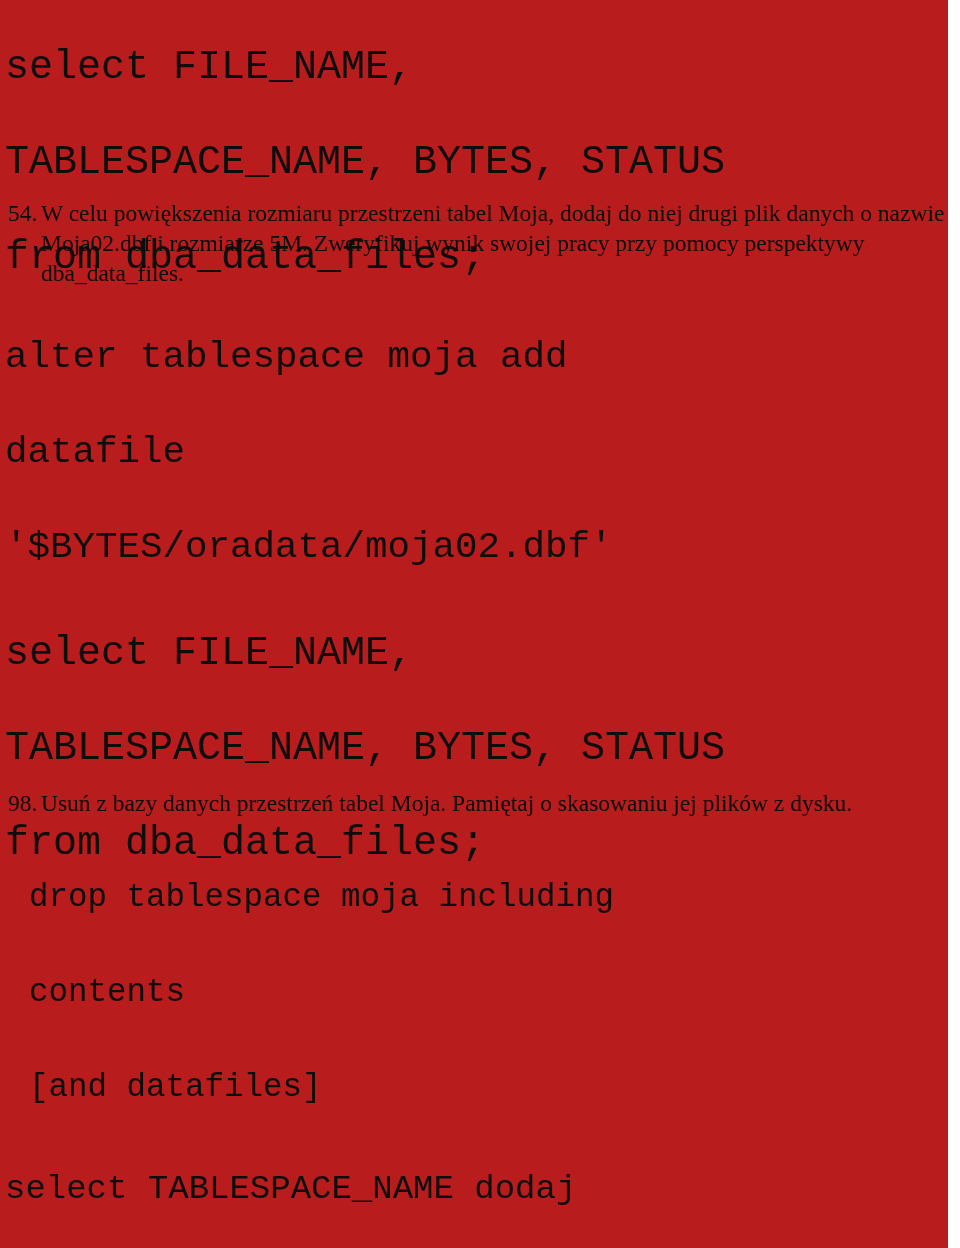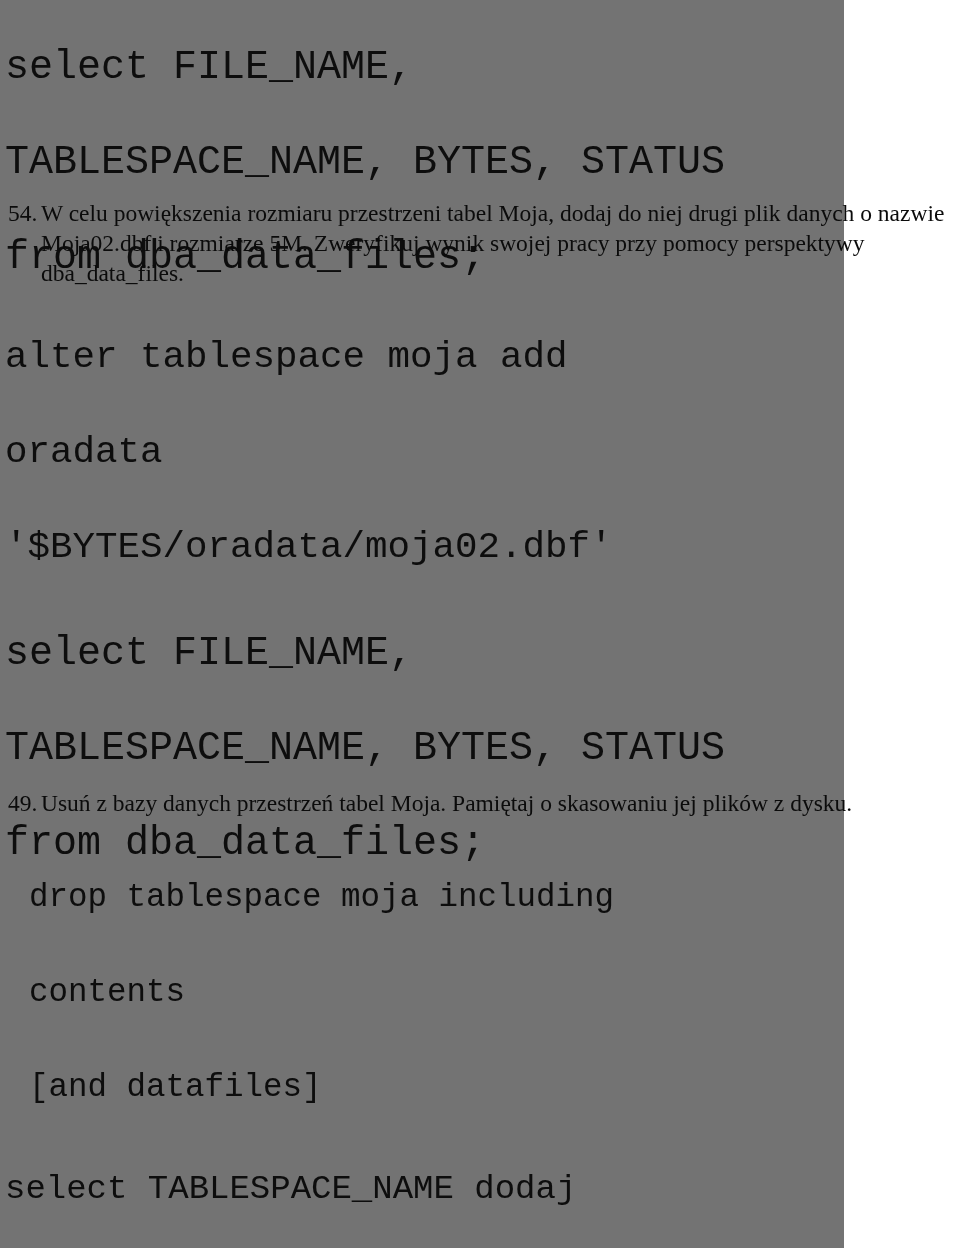--- a/index.html
+++ b/index.html
@@ -12,23 +12,23 @@
     width: 960px;
     height: 1248px;
     position: relative;
     overflow: hidden;
     color: #000000;
     -webkit-font-smoothing: antialiased;
   }
 
   .page {
     position: relative;
-    width: 844px;
+    width: 948px;
     height: 1248px;
-    background: #737373;
+    background: #b91c1c;
   }
 
   
   .code-block {
     position: absolute;
     left: 0;
     width: 960px;
     font-family: "Liberation Mono", "DejaVu Sans Mono", monospace;
     color: #0d0d0d;
     white-space: pre;
@@ -100,33 +100,33 @@
 
   <div class="exercise" id="ex-54">
     <div class="ex-row">
       <span class="ex-num">54.</span>
       <span class="ex-body">W celu powiększenia rozmiaru przestrzeni tabel Moja, dodaj do niej drugi plik danych o nazwie Moja02.dbf i rozmiarze 5M. Zweryfikuj wynik swojej pracy przy pomocy perspektywy dba_data_files.</span>
     </div>
   </div>
 
   <div class="code-block" id="block-alter">
     <span class="code-line s36">alter tablespace moja add</span>
-    <span class="code-line s36">oradata</span>
+    <span class="code-line s36">datafile</span>
     <span class="code-line s36">'$BYTES/oradata/moja02.dbf'</span>
   </div>
 
   <div class="code-block" id="block-select-2">
     <span class="code-line s39">select FILE_NAME,</span>
     <span class="code-line s39">TABLESPACE_NAME, BYTES, STATUS</span>
     <span class="code-line s39">from dba_data_files;</span>
   </div>
 
   <div class="exercise" id="ex-55">
     <div class="ex-row">
-      <span class="ex-num">49.</span>
+      <span class="ex-num">98.</span>
       <span class="ex-body">Usuń z bazy danych przestrzeń tabel Moja. Pamiętaj o skasowaniu jej plików z dysku.</span>
     </div>
   </div>
 
   <div class="code-block" id="block-drop">
     <span class="code-line s31">drop tablespace moja including</span>
     <span class="code-line s31">contents</span>
     <span class="code-line s31">[and datafiles]</span>
   </div>
 

